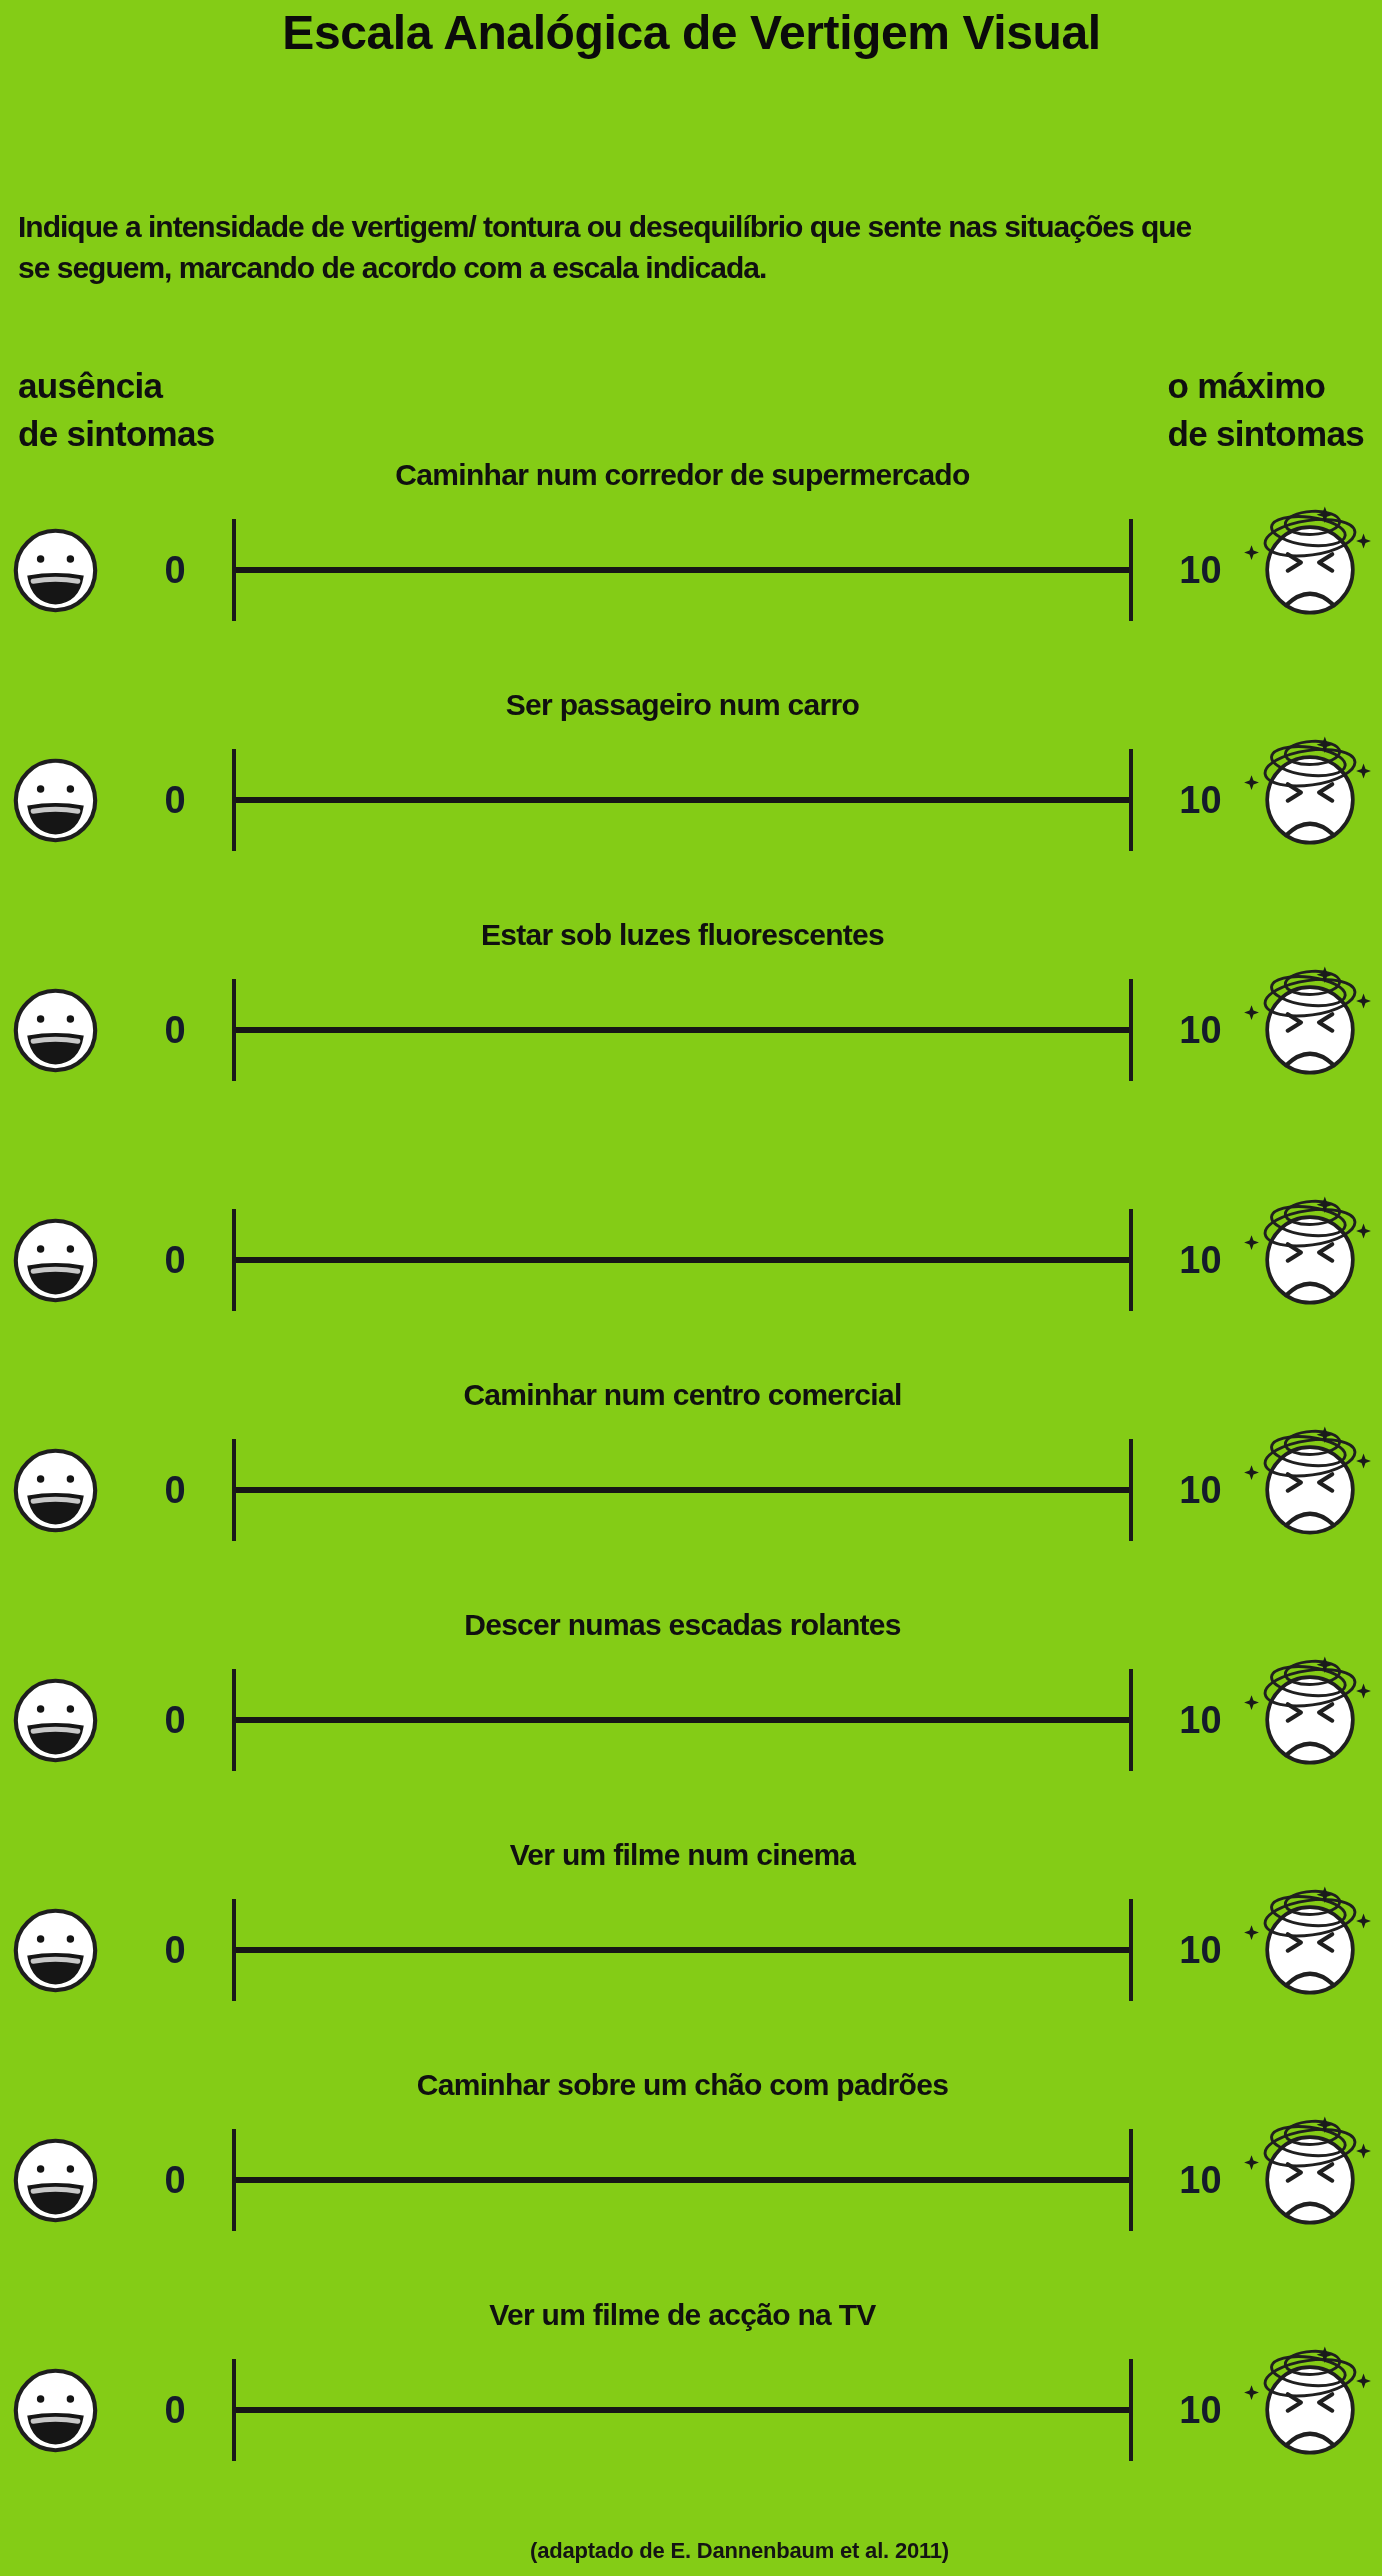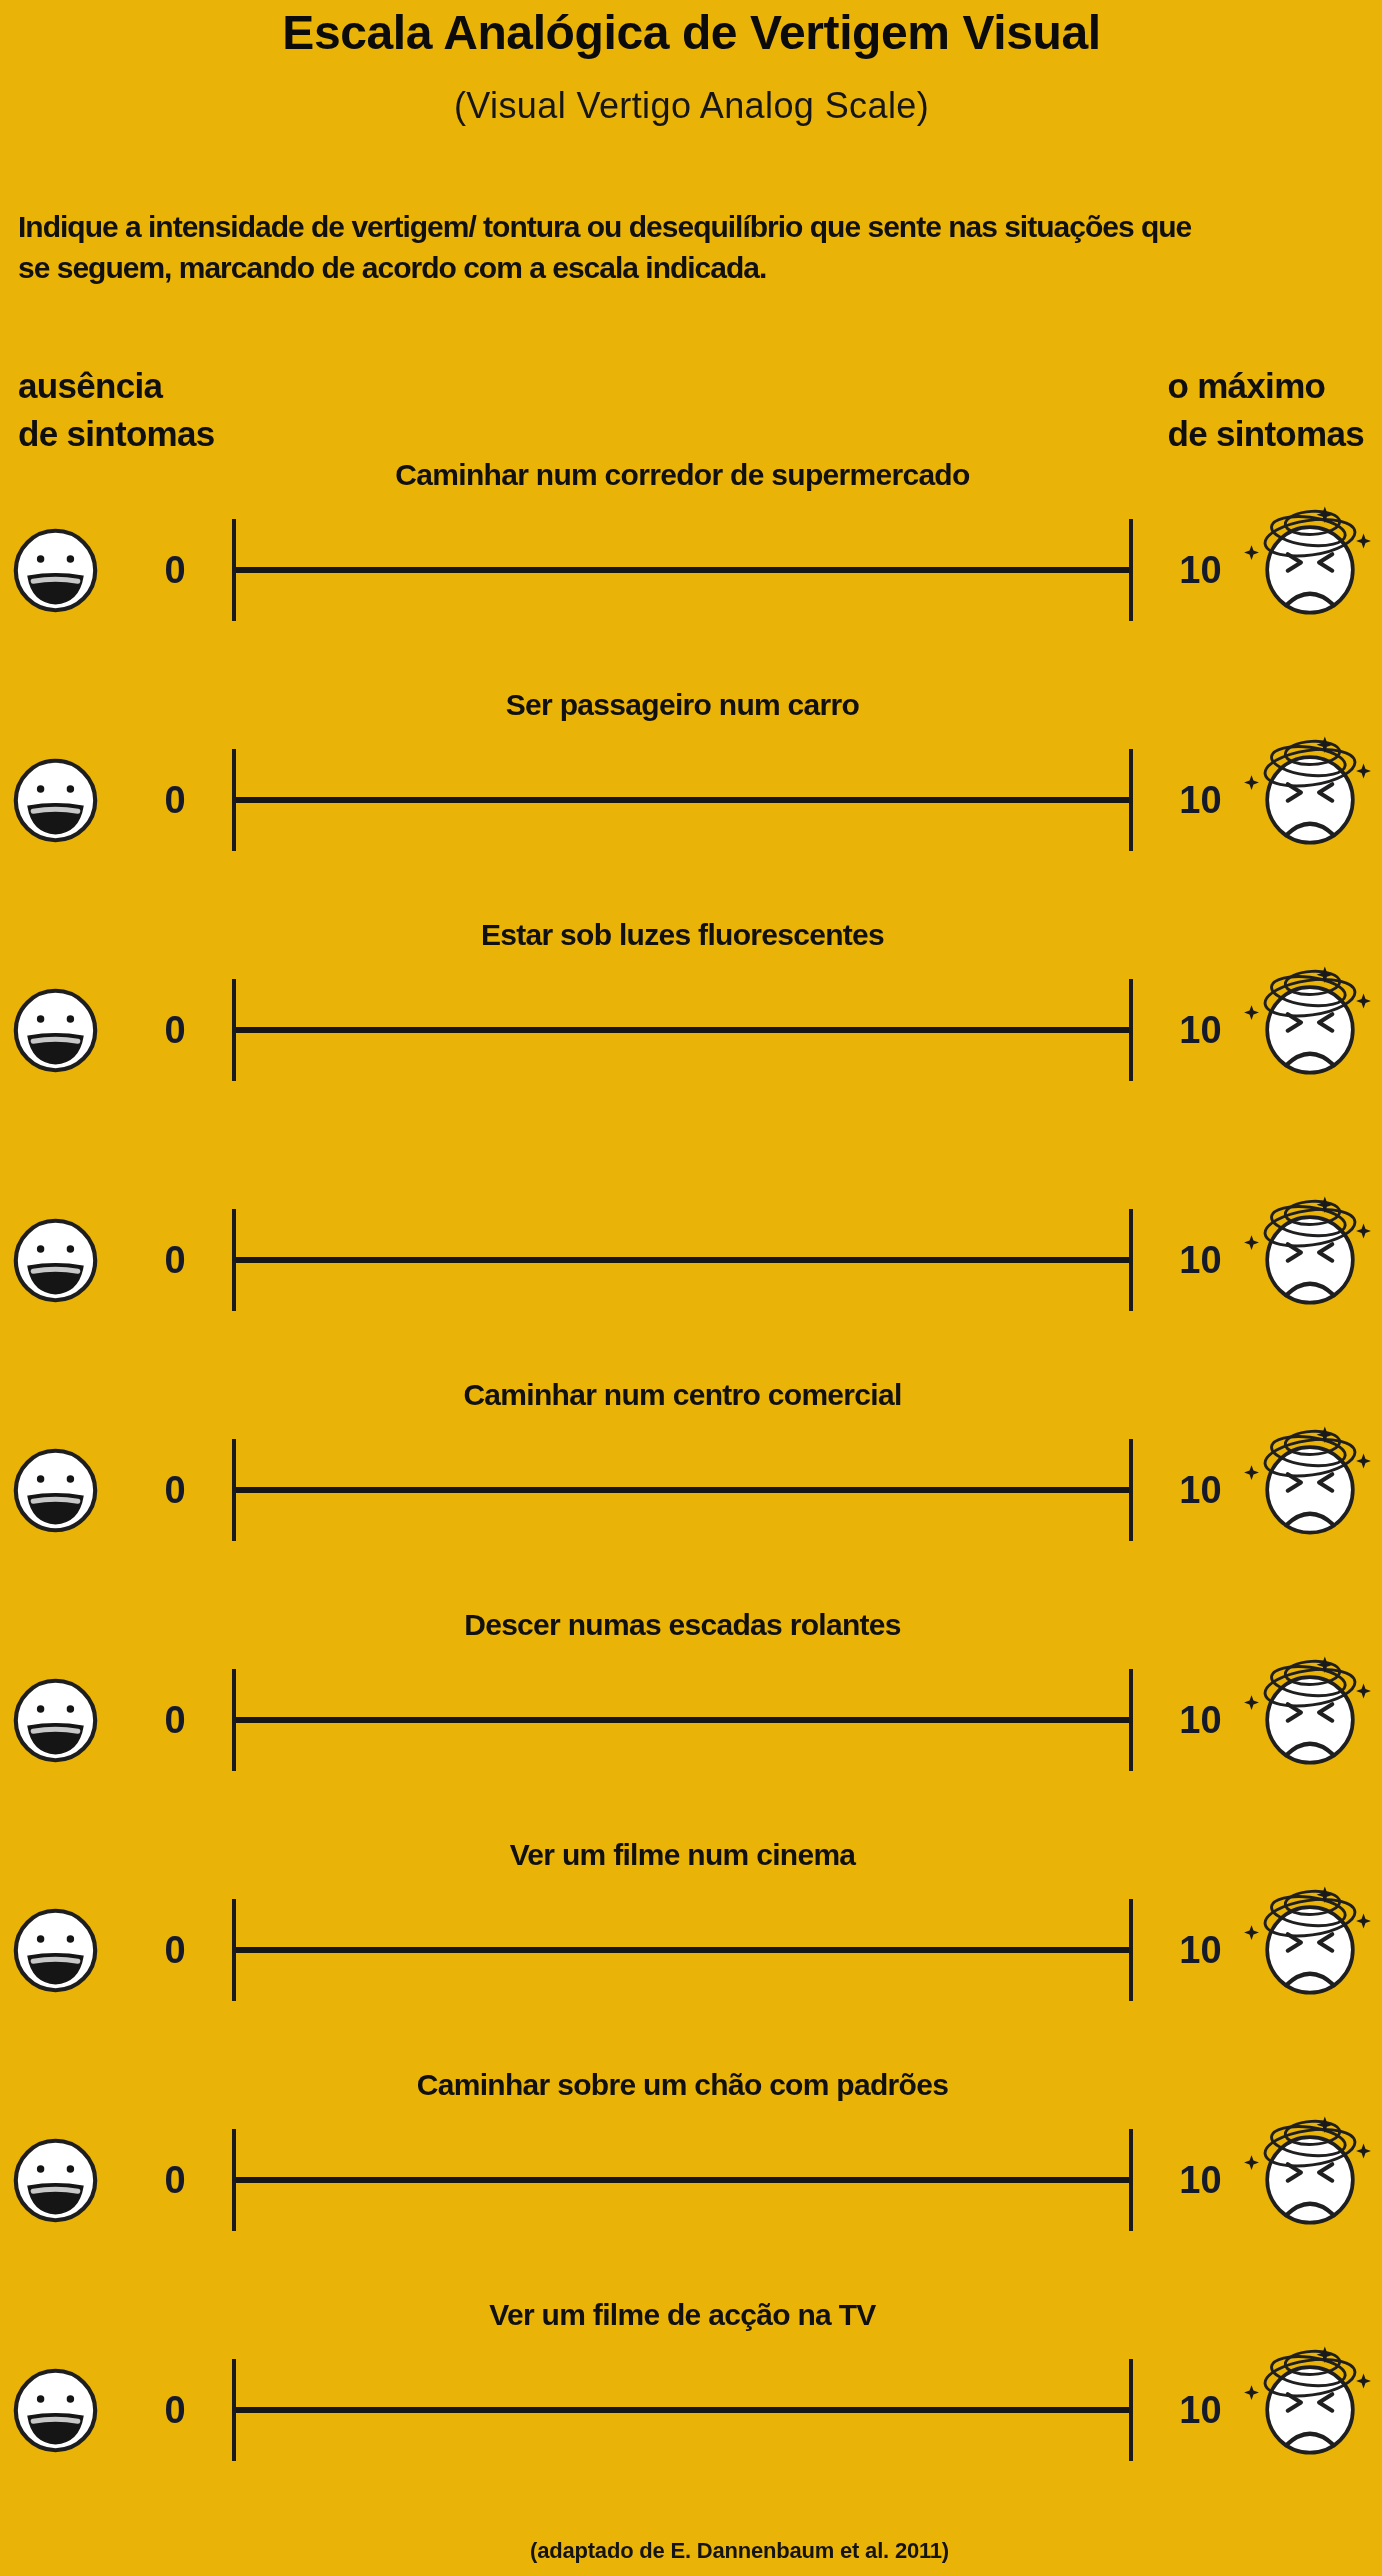--- a/index.html
+++ b/index.html
@@ -1,20 +1,20 @@
 <!DOCTYPE html>
 <html style="font-size:13.2px"><head>
 <meta charset="utf-8">
 <style>
   html,body{margin:0;padding:0;background:#ffffff;}
   #page{
     position:relative;
     width:1383px;
     height:2576px;
-    background:#eab308;
+    background:#84cc16;
     font-family:"Liberation Sans","DejaVu Sans",sans-serif;
     color:#0f0f0f;
     overflow:hidden;
   }
   .doc-title{
     position:absolute; top:8.3px; left:0; width:100%;
     text-align:center; font-size:48px; font-weight:700;
     letter-spacing:-0.4px; line-height:50px; color:#0b0b0b;
   }
   .doc-subtitle{
@@ -91,21 +91,20 @@
       <path transform="translate(103 38)" d="M0 -10 L2.6 -2.6 L10 0 L2.6 2.6 L0 10 L-2.6 2.6 L-10 0 L-2.6 -2.6 Z" fill="#1a1a1a"></path>
       <path transform="translate(150 70)" d="M0 -9 L2.4 -2.4 L9 0 L2.4 2.4 L0 9 L-2.4 2.4 L-9 0 L-2.4 -2.4 Z" fill="#1a1a1a"></path>
       <path transform="translate(14 84)" d="M0 -9 L2.4 -2.4 L9 0 L2.4 2.4 L0 9 L-2.4 2.4 L-9 0 L-2.4 -2.4 Z" fill="#1a1a1a"></path>
     </g>
   </defs>
 </svg>
 
 <div id="page">
 
   <div class="doc-title">Escala Analógica de Vertigem Visual</div>
-  <div class="doc-subtitle">(Visual Vertigo Analog Scale)</div>
 
   <div class="instructions">
     <div>Indique a intensidade de vertigem/ tontura ou desequilíbrio que sente nas situações que</div>
     <div>se seguem, marcando de acordo com a escala indicada.</div>
   </div>
 
   <div class="anchor left">
     <div>ausência</div>
     <div>de sintomas</div>
   </div>

